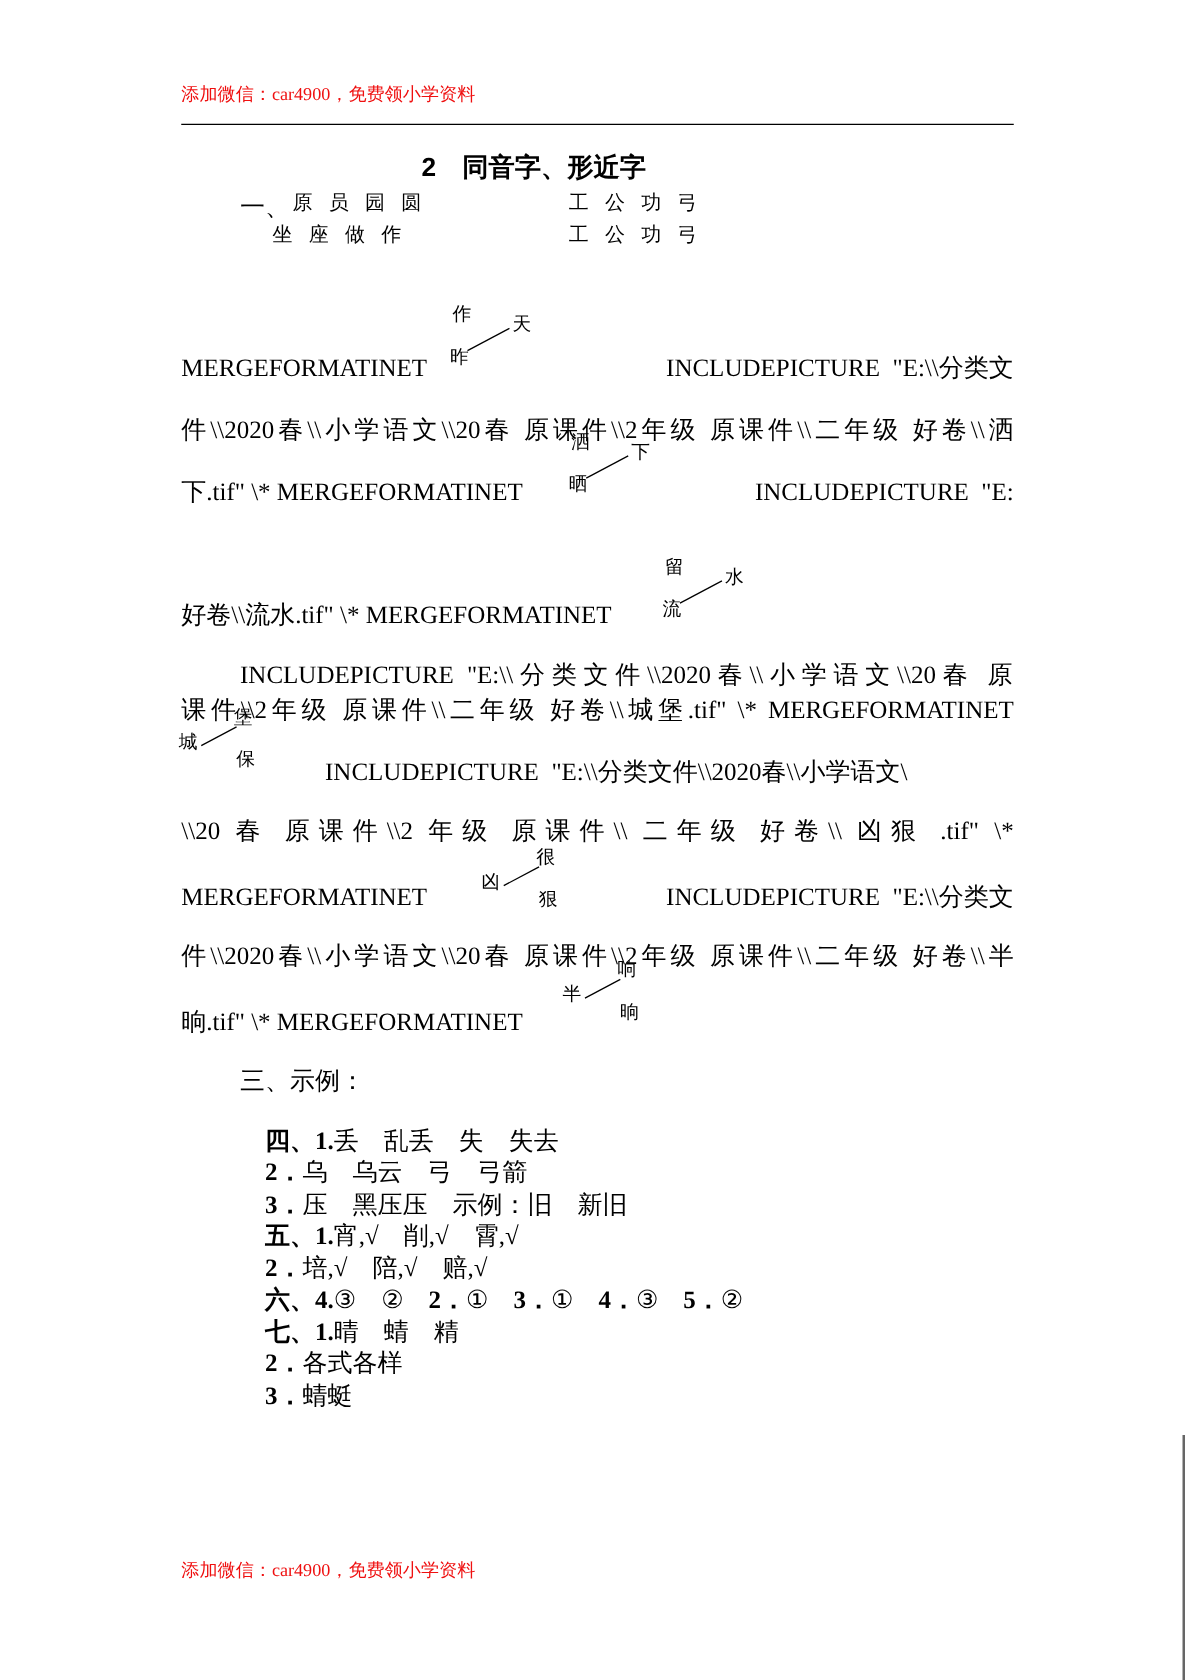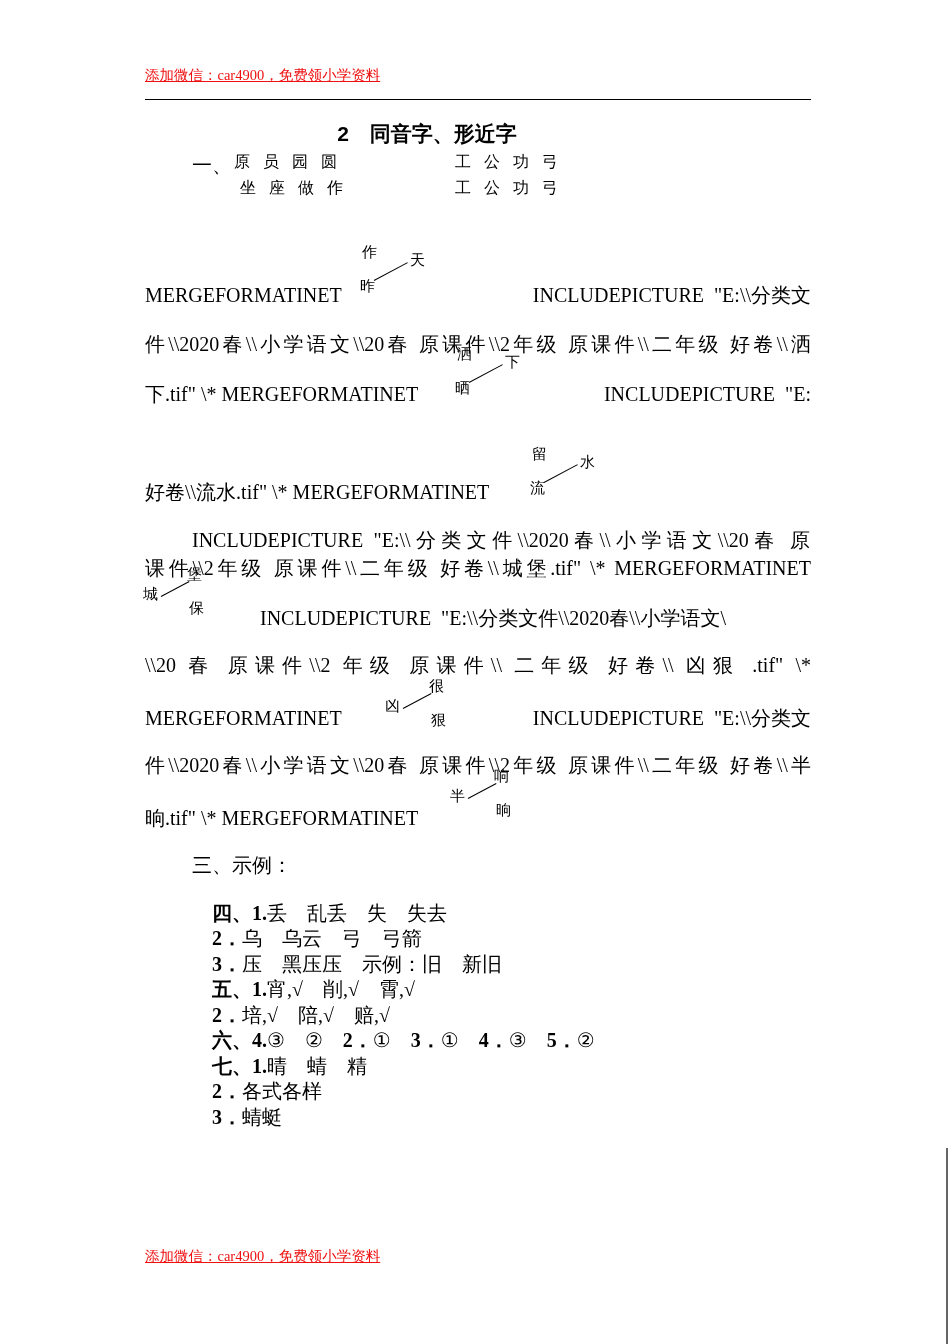--- a/index.html
+++ b/index.html
@@ -1,18 +1,18 @@
 <!DOCTYPE html>
 <html><head>
 <meta charset="utf-8">
 <style>
   html,body{margin:0;padding:0;background:#ffffff;}
   .page{position:relative;width:950px;height:1344px;background:#fff;overflow:hidden;
         font-family:"Liberation Serif","DejaVu Serif",serif;color:#000;}
-  .note{position:absolute;left:145px;font-size:14.5px;white-space:pre;text-decoration:underline;}
+  .note{position:absolute;left:145px;font-size:14.5px;white-space:pre;}
   .rule{position:absolute;left:145px;top:99px;width:666px;border-top:1.5px solid #000;}
   .title{position:absolute;top:120px;left:0;width:854px;text-align:center;
          font-size:21px;font-weight:bold;
          font-family:"Liberation Sans","DejaVu Sans",sans-serif;}
   .line{position:absolute;left:145px;font-size:20px;line-height:25px;white-space:pre;}
   .just{width:666px;text-align:justify;text-align-last:justify;white-space:normal;}
   .split{width:666px;display:flex;justify-content:space-between;}
   .split span{white-space:pre;}
   .marker{position:absolute;font-size:20px;}
   .charline{position:absolute;font-size:16px;letter-spacing:13px;white-space:pre;}
@@ -29,21 +29,21 @@
 
 <div class="page">
 
   <div class="note" style="top: 66px; color: rgb(239, 16, 16);">添加微信：car4900，免费领小学资料</div>
   <div class="rule"></div>
   <div class="title">2　同音字、形近字</div>
 
   <div class="marker" style="top:152px;left:192px">一、</div>
   <div class="charline" style="top:152px;left:234px">原员园圆</div>
   <div class="charline" style="top:152px;left:455px">工公功弓</div>
-  <div class="charline" style="top:178px;left:240px">坐座做作</div>
+  <div class="charline" style="top:178px;left:218px">坐座做作</div>
   <div class="charline" style="top:178px;left:455px">工公功弓</div>
 
   <div class="line split" style="top:283px">
     <span>MERGEFORMATINET</span>
     <span>INCLUDEPICTURE  "E:\\分类文</span>
   </div>
   <div class="line just" style="top:332px">件\\2020春\\小学语文\\20春 原课件\\2年级 原课件\\二年级 好卷\\洒</div>
   <div class="line split" style="top:382px">
     <span>下.tif" \* MERGEFORMATINET</span>
     <span>INCLUDEPICTURE  "E:</span>

